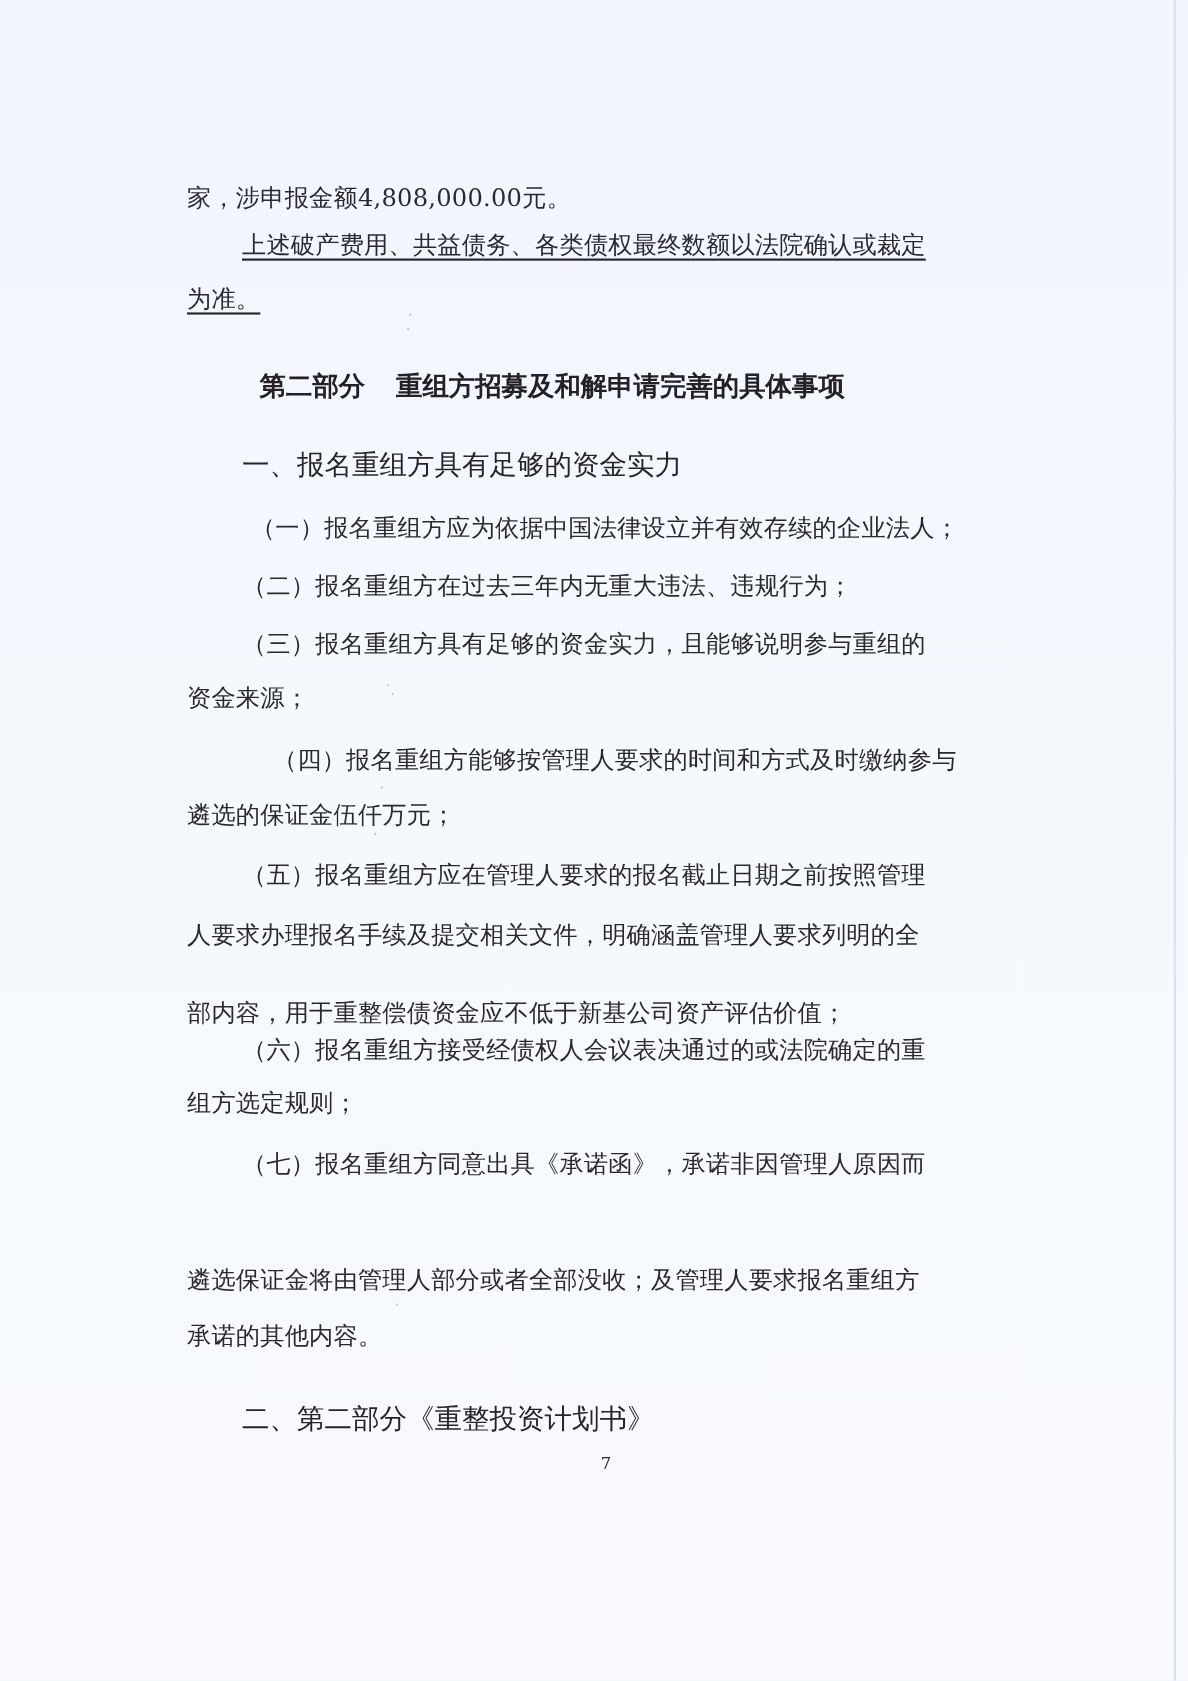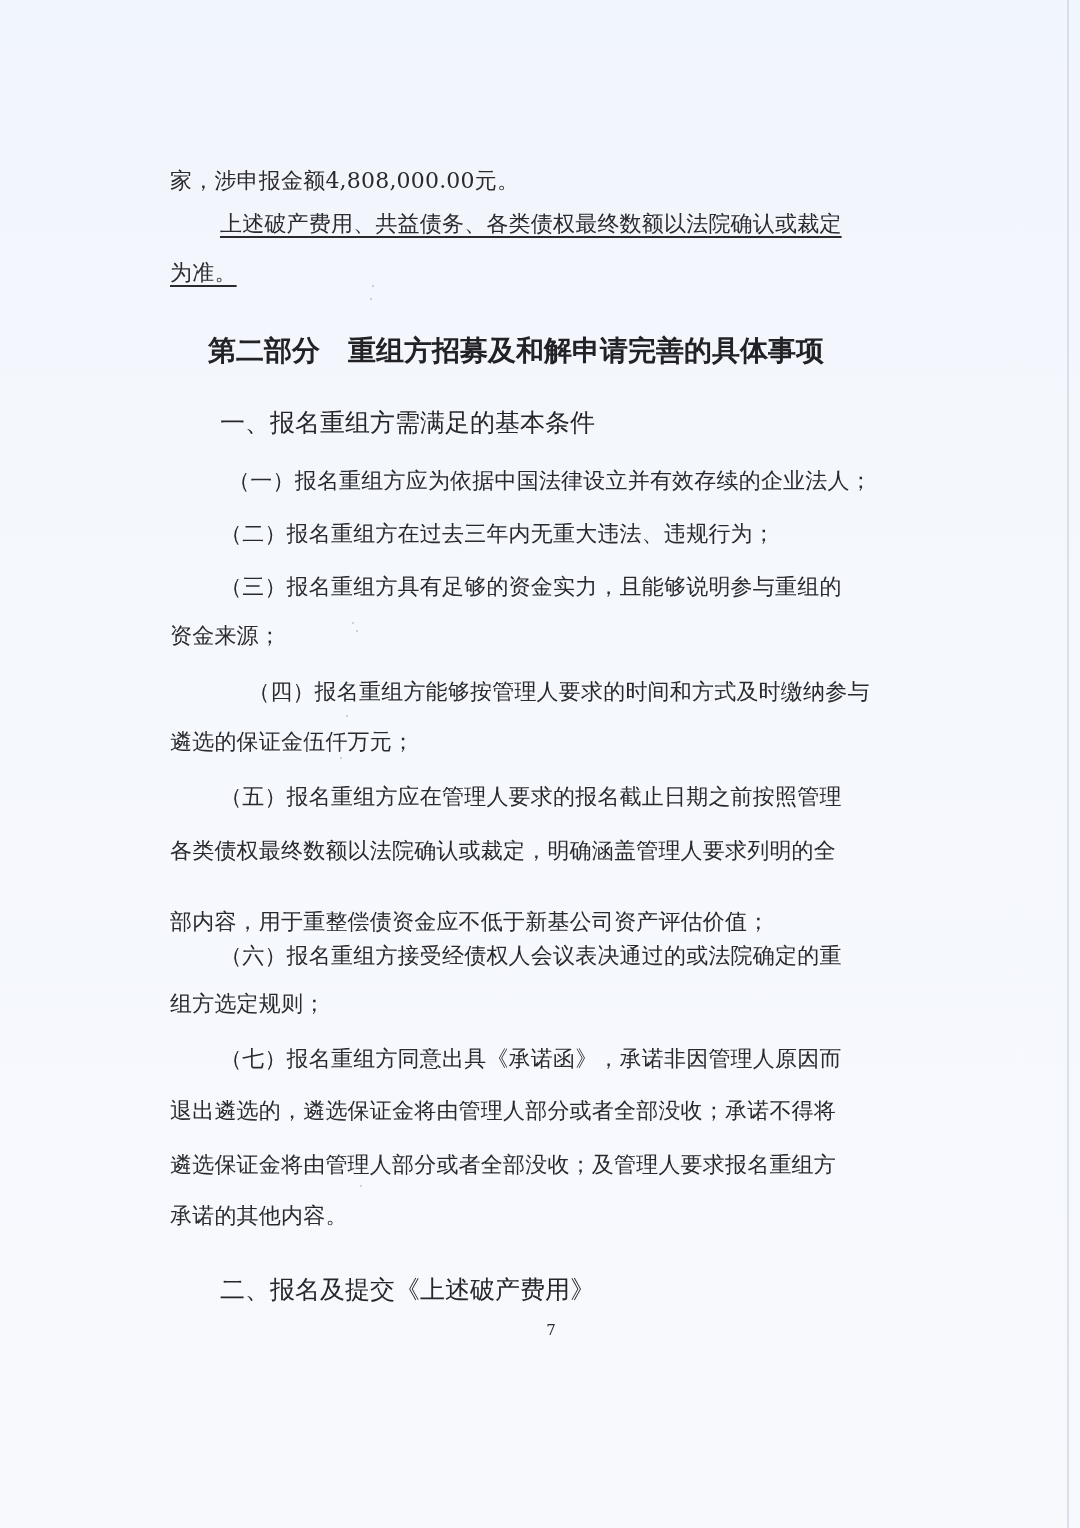--- a/index.html
+++ b/index.html
@@ -37,24 +37,24 @@
     letter-spacing: 0.2px;
   }
   .indent { left: 220px; }
   .u {
     text-decoration: underline;
     text-decoration-thickness: 1.5px;
     text-underline-offset: 5px;
   }
   .h-part {
     position: absolute;
-    left: 208px;
+    left: 236px;
     font-family: "DejaVu Sans", "Liberation Sans", sans-serif;
     font-weight: bold;
-    font-size: 28px;
+    font-size: 24px;
     line-height: 32px;
     white-space: nowrap;
     color: #222226;
   }
   .h-part .gap { display: inline-block; width: 28px; }
   .h-sec {
     position: absolute;
     left: 220px;
     font-size: 25px;
     line-height: 34px;
@@ -86,45 +86,44 @@
   <div class="edge-line"></div>
 
   <div class="line" style="top:166px;">家，涉申报金额4,808,000.00元。</div>
   <div class="line indent u" style="top:209px;">上述破产费用、共益债务、各类债权最终数额以法院确认或裁定</div>
   <div class="line u" style="top:258px; width:auto;">为准。</div>
 
   <div class="h-part" style="top:335px;">
     <span>第二部分</span><span class="gap"></span><span>重组方招募及和解申请完善的具体事项</span>
   </div>
 
-  <div class="h-sec" style="top:406px;">一、报名重组方需满足的基本条件</div>
+  <div class="h-sec" style="top:406px;">一、报名重组方具有足够的资金实力</div>
 
   <div class="line indent" style="top:466px; width:660px;text-align:center;">（一）报名重组方应为依据中国法律设立并有效存续的企业法人；</div>
 
   <div class="line indent" style="top:519px;">（二）报名重组方在过去三年内无重大违法、违规行为；</div>
 
   <div class="line indent" style="top:572px;">（三）报名重组方具有足够的资金实力，且能够说明参与重组的</div>
   <div class="line" style="top:621px;">资金来源；</div>
 
   <div class="line indent" style="top:677px;margin-left:28px;">（四）报名重组方能够按管理人要求的时间和方式及时缴纳参与</div>
   <div class="line" style="top:727px;">遴选的保证金伍仟万元；</div>
 
   <div class="line indent" style="top:782px;">（五）报名重组方应在管理人要求的报名截止日期之前按照管理</div>
-  <div class="line" style="top:836px;">各类债权最终数额以法院确认或裁定，明确涵盖管理人要求列明的全</div>
+  <div class="line" style="top:836px;">人要求办理报名手续及提交相关文件，明确涵盖管理人要求列明的全</div>
   <div class="line" style="top:887px;margin-top:20px;">部内容，用于重整偿债资金应不低于新基公司资产评估价值；</div>
 
   <div class="line indent" style="top:941px;">（六）报名重组方接受经债权人会议表决通过的或法院确定的重</div>
   <div class="line" style="top:989px;">组方选定规则；</div>
 
   <div class="line indent" style="top:1044px;">（七）报名重组方同意出具《承诺函》，承诺非因管理人原因而</div>
-  <div class="line" style="top:1096px;">退出遴选的，遴选保证金将由管理人部分或者全部没收；承诺不得将</div>
   <div class="line" style="top:1150px;">遴选保证金将由管理人部分或者全部没收；及管理人要求报名重组方</div>
   <div class="line" style="top:1201px;">承诺的其他内容。</div>
 
-  <div class="h-sec" style="top:1273px;">二、报名及提交《上述破产费用》</div>
+  <div class="h-sec" style="top:1273px;">二、第二部分《重整投资计划书》</div>
 
   <div class="page-num">7</div>
 
   <div class="speck" style="left:372px; top:285px;"></div>
   <div class="speck" style="left:370px; top:298px;"></div>
   <div class="speck" style="left:352px; top:622px;"></div>
   <div class="speck" style="left:356px; top:630px;"></div>
   <div class="speck" style="left:346px; top:715px;"></div>
   <div class="speck" style="left:340px; top:757px;"></div>
   <div class="speck" style="left:360px; top:1185px;"></div>

